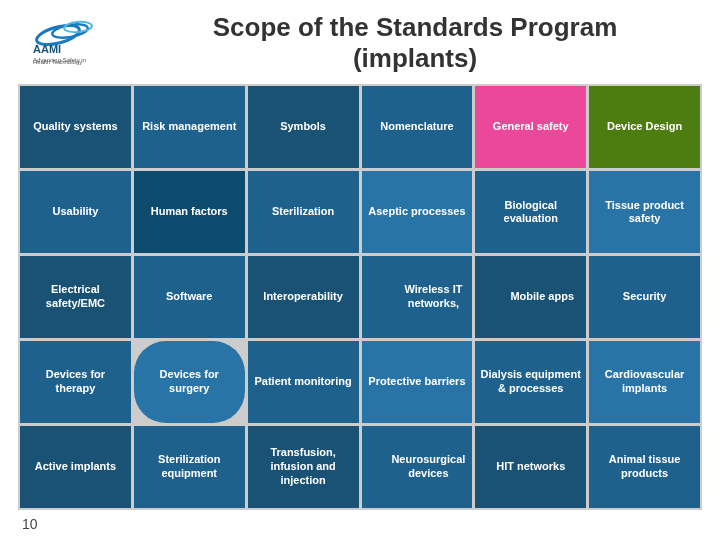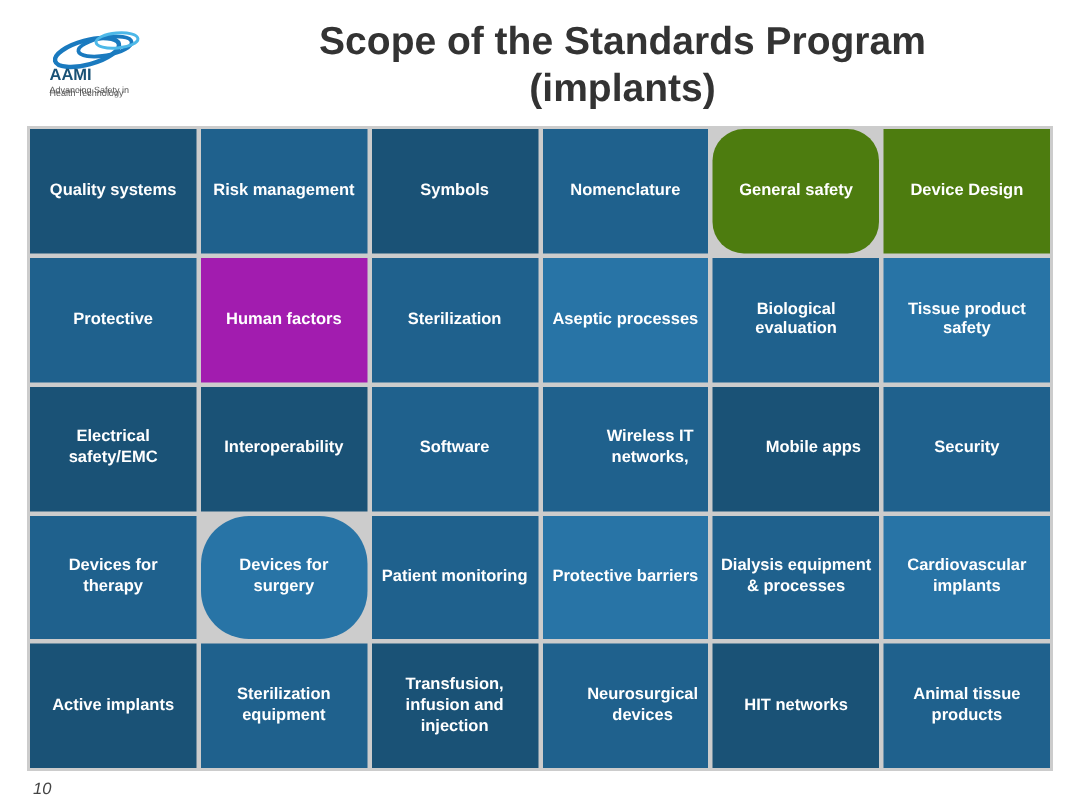--- a/index.html
+++ b/index.html
@@ -68,26 +68,26 @@
       color: #fff;
       padding: 4px 5px;
       line-height: 1.25;
     }
 
     
     .r1c1 { background: #1a5276; }
     .r1c2 { background: #1f618d; }
     .r1c3 { background: #1a5276; }
     .r1c4 { background: #1f618d; }
-    .r1c5 { background: #4d7c0f; border-radius: 21px; }
+    .r1c5 { background: #ec4899; }
     .r1c6 { background: #4d7c0f; }
 
     
     .r2c1 { background: #1f618d; }
-    .r2c2 { background: #a21caf; }
+    .r2c2 { background: #0c4a6e; }
     .r2c3 { background: #1f618d; }
     .r2c4 { background: #2874a6; }
     .r2c5 { background: #1f618d; }
     .r2c6 { background: #2874a6; }
 
     
     .r3c1 { background: #1a5276; }
     .r3c2 { background: #1f618d; }
     .r3c3 { background: #1a5276; }
     .r3c4 { background: #1f618d; padding-left: 38px; }
@@ -115,23 +115,22 @@
       font-size: 9px;
       color: #666;
       margin-top: 6px;
       display: flex;
       justify-content: space-between;
       align-items: center;
       padding: 0 4px;
     }
 
     .footer-page {
-      font-size: 11px;
+      font-size: 14px;
       color: #444;
-      font-style: italic;
     }
   </style>
 </head>
 <body>
 
 <div class="page">
 
   <div class="header">
     <div class="logo-area">
       
@@ -154,29 +153,29 @@
     </div>
   </div>
 
   <div class="grid-container" id="grid-container">
   <div class="cell r1c1">Quality systems</div>
       <div class="cell r1c2">Risk management</div>
       <div class="cell r1c3">Symbols</div>
       <div class="cell r1c4">Nomenclature</div>
       <div class="cell r1c5">General safety</div>
       <div class="cell r1c6">Device Design</div>
-      <div class="cell r2c1">Protective</div>
+      <div class="cell r2c1">Usability</div>
       <div class="cell r2c2">Human factors</div>
       <div class="cell r2c3">Sterilization</div>
       <div class="cell r2c4">Aseptic processes</div>
       <div class="cell r2c5">Biological evaluation</div>
       <div class="cell r2c6">Tissue product safety</div>
       <div class="cell r3c1">Electrical safety/EMC</div>
+      <div class="cell r3c2">Software</div>
       <div class="cell r3c3">Interoperability</div>
-      <div class="cell r3c2">Software</div>
       <div class="cell r3c4">Wireless IT networks,</div>
       <div class="cell r3c5">Mobile apps</div>
       <div class="cell r3c6">Security</div>
       <div class="cell r4c1">Devices for therapy</div>
       <div class="cell r4c2">Devices for surgery</div>
       <div class="cell r4c3">Patient monitoring</div>
       <div class="cell r4c4">Protective barriers</div>
       <div class="cell r4c5">Dialysis equipment &amp; processes</div>
       <div class="cell r4c6">Cardiovascular implants</div>
       <div class="cell r5c1">Active implants</div>

